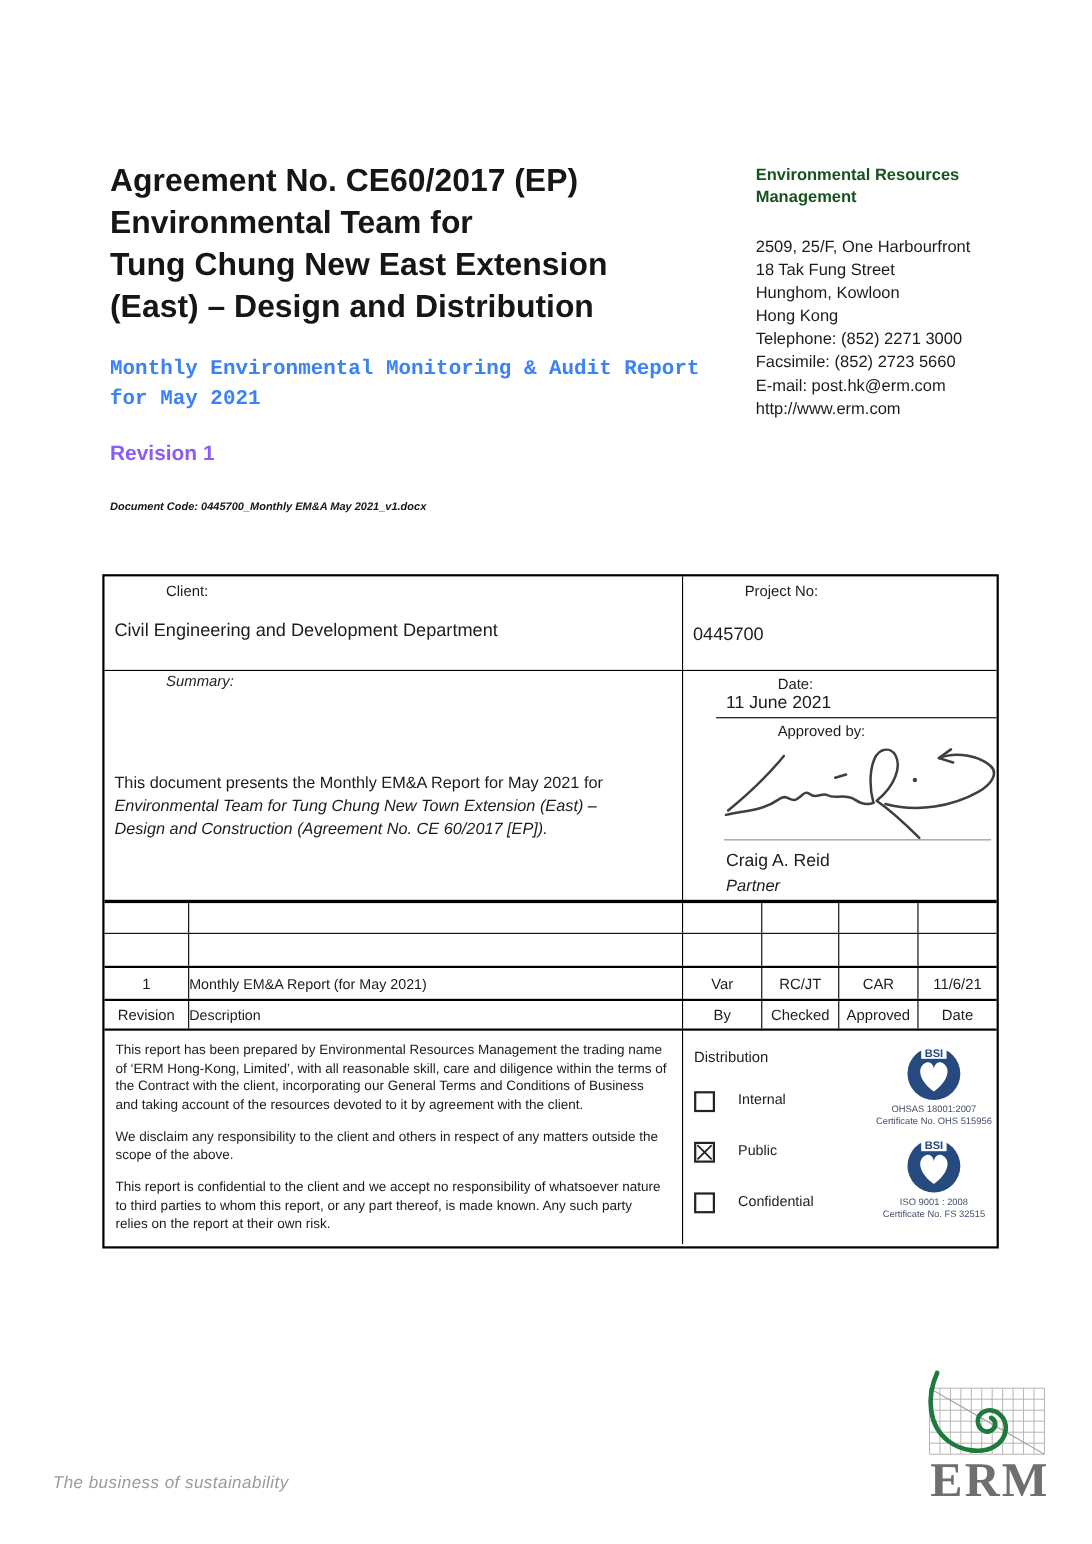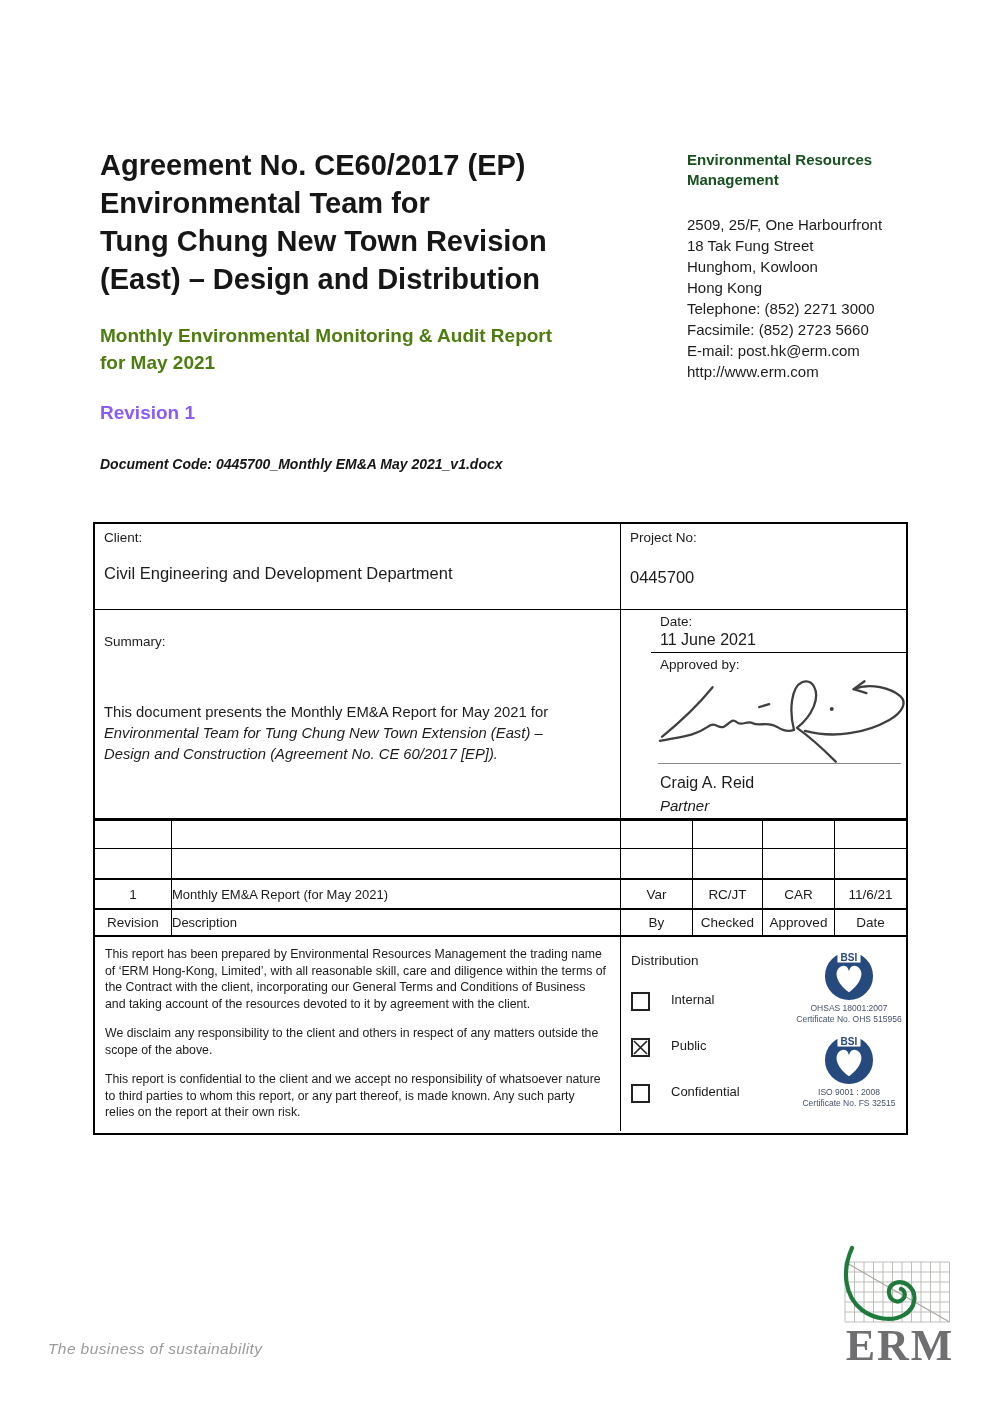--- a/index.html
+++ b/index.html
@@ -2,37 +2,37 @@
 <html><head>
 <meta charset="utf-8">
 <style>
   html,body{margin:0;padding:0;background:#fff;}
   #page{position:relative;width:993px;height:1404px;background:#ffffff;
         font-family:"Liberation Sans",sans-serif;color:#1c1c1c;overflow:hidden;}
   .abs{position:absolute;}
 
   
   .title{left:100px;top:146px;font-size:29px;line-height:38px;font-weight:bold;color:#161616;}
-  .subtitle{left:100px;top:322px;font-size:19px;line-height:27px;font-weight:bold;color:#4d7c0f;}
+  .subtitle{left:100px;top:322px;font-size:19px;line-height:27px;font-weight:bold;color:#3b82f6;font-family:Liberation Mono, monospace;}
   .revision{left:100px;top:402px;font-size:19px;font-weight:bold;color:#8b5cf6;}
-  .doccode{left:100px;top:456px;font-size:14px;font-weight:bold;font-style:italic;color:#161616;}
+  .doccode{left:100px;top:456px;font-size:10px;font-weight:bold;font-style:italic;color:#161616;}
 
   
   .company{left:687px;top:150px;font-size:15px;line-height:20px;font-weight:bold;color:#17511f;}
   .address{left:687px;top:214px;font-size:15px;line-height:21px;color:#1c1c1c;}
 
   
   .doc-table{left:93px;top:522px;width:815px;height:613px;border:2px solid #000;box-sizing:border-box;background:#fff;}
   .row{position:relative;display:flex;box-sizing:border-box;}
   .cell{position:relative;box-sizing:border-box;}
   .bl{border-left:1px solid #000;}
   .bt1{border-top:1px solid #000;}
   .bt2{border-top:2px solid #000;}
   .bt3{border-top:3px solid #000;}
-  .lab{font-size:13.5px;}
+  .lab{font-size:13.5px;margin-left:47px;}
   .val{font-size:16.5px;}
   .rowA{height:85px;}
   .rowB{height:209px;}
   .rowC{height:30px;}
   .rowD{height:30px;}
   .rowE{height:30px;}
   .rowF{height:27px;}
   .rowG{height:196px;}
   .cL{width:525px;}
   .cR{width:286px;flex:1;padding-left:30px;}
@@ -70,21 +70,21 @@
   .tagline{left:48px;top:1340px;font-size:15.5px;font-style:italic;color:#9b9b9b;letter-spacing:0.4px;}
 </style>
 </head>
 <body>
 
 <div id="page">
 
   <div class="abs title">
     <div>Agreement No. CE60/2017 (EP)</div>
     <div>Environmental Team for</div>
-    <div>Tung Chung New Town Revision</div>
+    <div>Tung Chung New East Extension</div>
     <div>(East) – Design and Distribution</div>
   </div>
   <div class="abs subtitle">
     <div>Monthly Environmental Monitoring &amp; Audit Report</div>
     <div>for May 2021</div>
   </div>
   <div class="abs revision">Revision 1</div>
   <div class="abs doccode">Document Code: 0445700_Monthly EM&amp;A May 2021_v1.docx</div>
 
   <div class="abs company">
@@ -110,21 +110,21 @@
         <div class="abs val" style="left:9px;top:40px;">Civil Engineering and Development Department</div>
       </div>
       <div class="cell cR bl">
         <div class="abs lab" style="left:9px;top:6px;">Project No:</div>
         <div class="abs val" style="left:9px;top:44px;">0445700</div>
       </div>
     </div>
 
     <div class="row rowB bt1">
       <div class="cell cL">
-        <div class="abs lab" style="left:9px;top:24px;">Summary:</div>
+        <div class="abs lab" style="left:9px;top:2px;font-style:italic;">Summary:</div>
         <div class="sum-par">
           <div>This document presents the Monthly EM&amp;A Report for May 2021 for</div>
           <div class="it">Environmental Team for Tung Chung New Town Extension (East) –</div>
           <div class="it">Design and Construction (Agreement No. CE 60/2017 [EP]).</div>
         </div>
       </div>
       <div class="cell cR bl">
         <div class="cell" style="height:42px;width:100%;">
           <div class="abs lab" style="left:9px;top:4px;">Date:</div>
           <div class="abs" style="left:9px;top:21px;font-size:16px;">11 June 2021</div>

